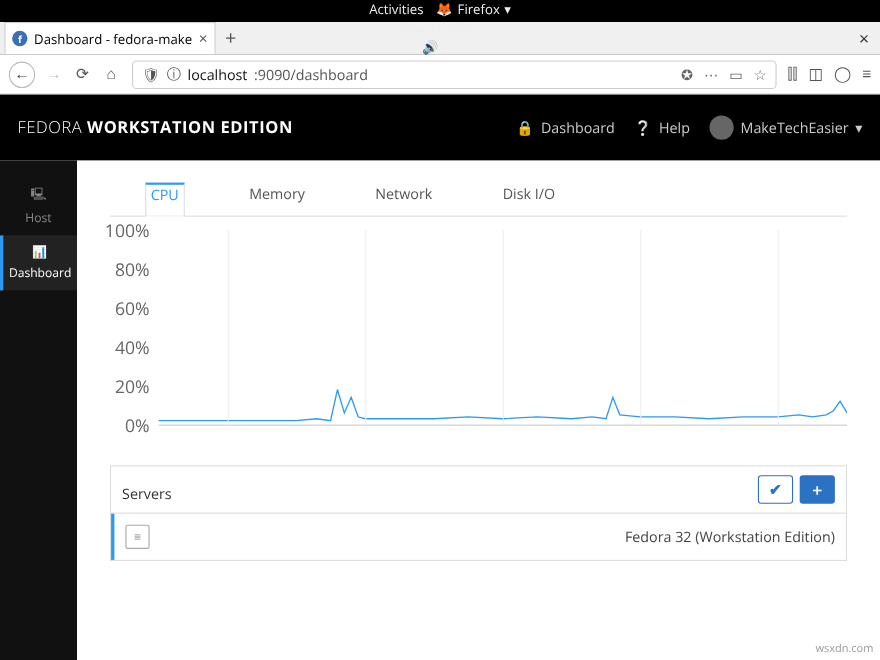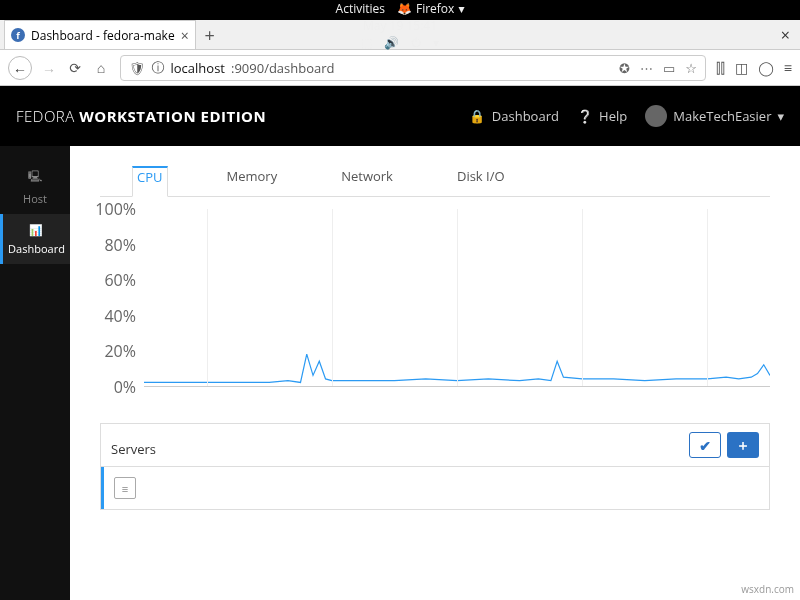--- a/index.html
+++ b/index.html
@@ -189,18 +189,19 @@
     <div class="srv-panel">
       <div class="srv-head">
         <span class="srv-head-title">Servers</span>
         <div class="srv-head-btns">
           <div class="srv-btn check">✔</div>
           <div class="srv-btn add">＋</div>
         </div>
       </div>
       <div class="srv-row">
         <div class="srv-icon">≡</div>
+        <span class="srv-os">Fedora 32 (Workstation Edition)</span>
       </div>
     </div>
   </div>
 </div>
 
 <div class="wm">wsxdn.com</div>
 
 </body></html>

